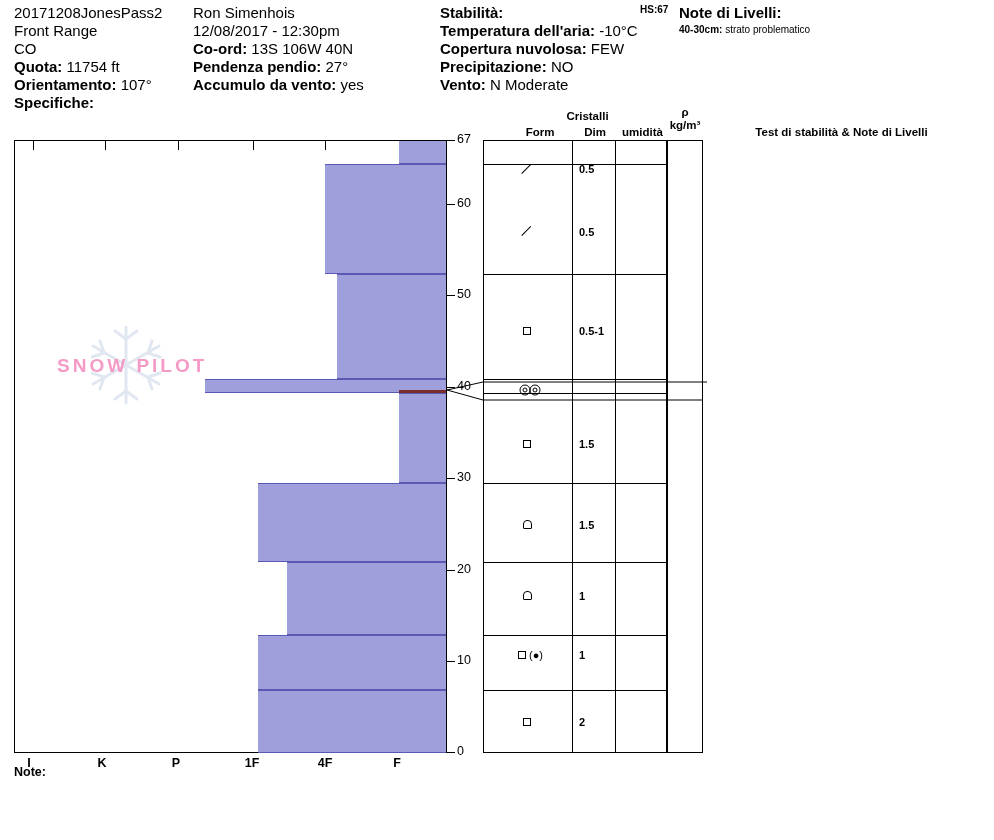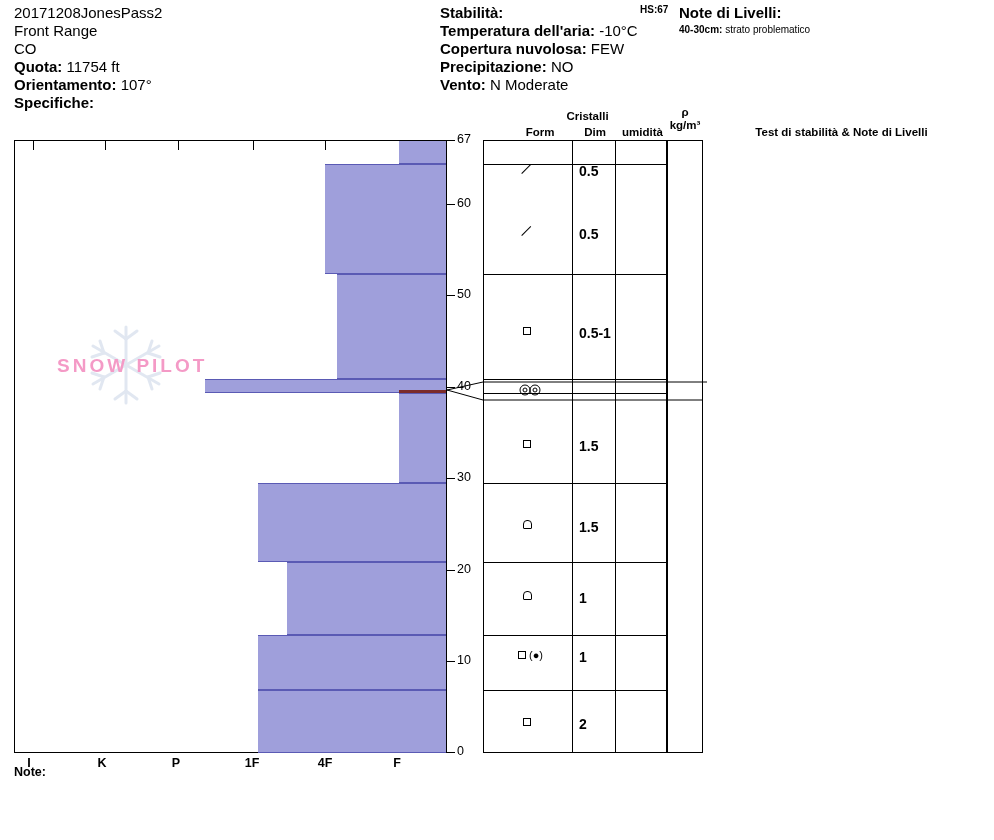--- a/index.html
+++ b/index.html
@@ -55,21 +55,21 @@
   #stab    { left: 703px; top: 140px; width: 277px; height: 613px; }
 
   .vline { position: absolute; top: 0; bottom: 0; width: 0; border-left: 1px solid #000; }
   .rowline { position: absolute; left: 0; right: 0; height: 0; border-top: 1px solid #000; }
 
   .colhdr { position: absolute; font-size: 11.5px; font-weight: bold; text-align: center; }
   .cristalli { position: absolute; left: 530px; top: 110px; width: 115px; text-align: center; font-size: 11.5px; font-weight: bold; }
   .rho { position: absolute; left: 660px; top: 106px; width: 50px; text-align: center; font-size: 11.5px; font-weight: bold; line-height: 13px; }
 
   .gf { position: absolute; font-size: 12px; text-align: center; }
-  .gd { position: absolute; font-size: 14px; font-weight: bold; }
+  .gd { position: absolute; font-size: 11px; font-weight: bold; }
 
   .stabnote { position: absolute; font-size: 11px; white-space: nowrap; }
 
   
   .g-square { display:inline-block; width:8px; height:8px; border:1px solid #000; }
   .g-slash { display:inline-block; width:12px; height:12px; position:relative; }
   .g-slash:after { content:""; position:absolute; left:0; bottom:1px; width:13px; height:1px;
                    background:#000; transform: rotate(-45deg); transform-origin: left bottom; }
   .g-cup { display:inline-block; width:9px; height:9px; border:1px solid #000; border-radius: 4px 4px 1px 1px; }
 </style>
@@ -79,20 +79,27 @@
 
 <div class="hdr col1">
   <div><span>20171208JonesPass2</span></div>
   <div><span>Front Range</span></div>
   <div><span>CO</span></div>
   <div><b>Quota:</b> <span>11754 ft</span></div>
   <div><b>Orientamento:</b> <span>107°</span></div>
   <div><b>Specifiche:</b> <span></span></div>
 </div>
 
+<div class="hdr col2">
+  <div><span>Ron Simenhois</span></div>
+  <div><span>12/08/2017 - 12:30pm</span></div>
+  <div><b>Co-ord:</b> <span>13S 106W 40N</span></div>
+  <div><b>Pendenza pendio:</b> <span>27°</span></div>
+  <div><b>Accumulo da vento:</b> <span>yes</span></div>
+</div>
 
 <div class="hdr col3">
   <div><b>Stabilità:</b> <span></span></div>
   <div><b>Temperatura dell'aria:</b> <span>-10°C</span></div>
   <div><b>Copertura nuvolosa:</b> <span>FEW</span></div>
   <div><b>Precipitazione:</b> <span>NO</span></div>
   <div><b>Vento:</b> <span>N Moderate</span></div>
 </div>
 
 <div class="hs">

